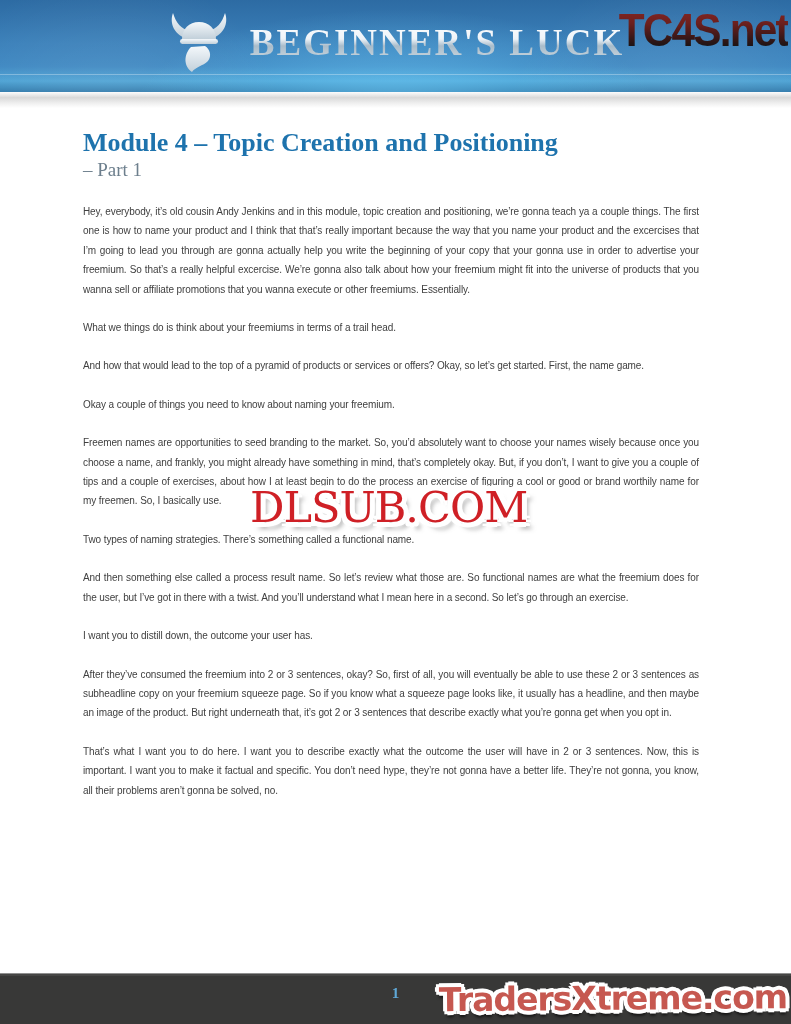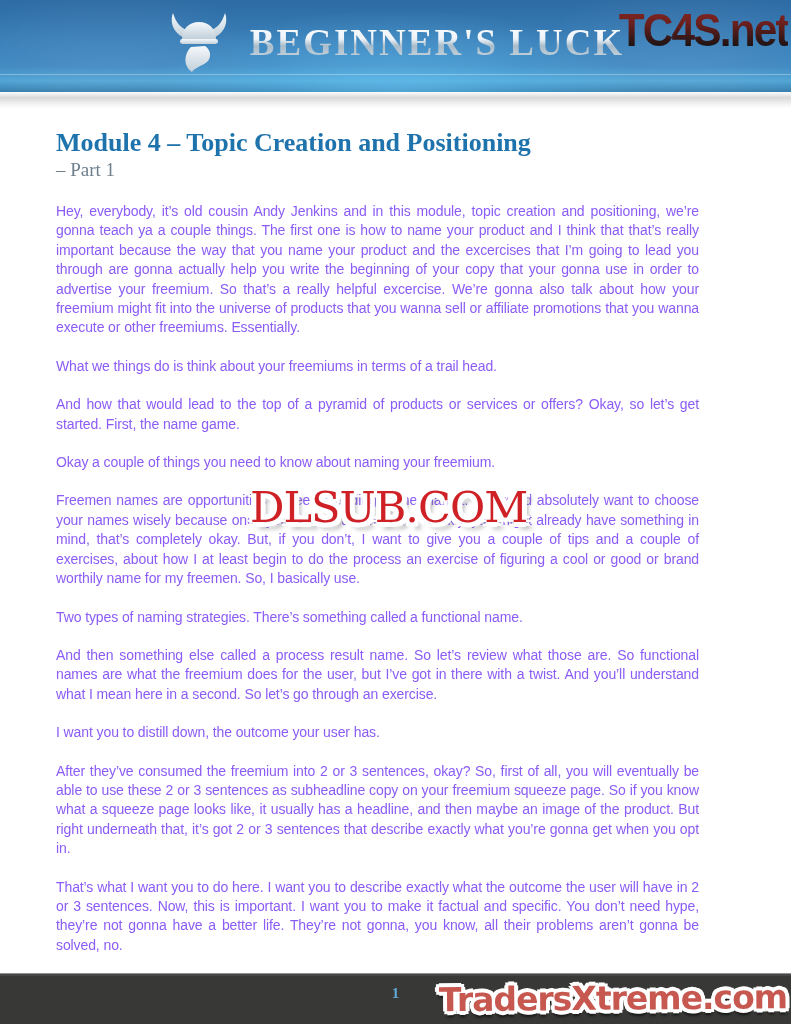--- a/index.html
+++ b/index.html
@@ -75,44 +75,44 @@
 
   .header-band {
     width: 100%;
     height: 16px;
     background: linear-gradient(180deg, #fdfdfd 0%, #d9d9d9 35%, #efefef 70%, #ffffff 100%);
   }
 
   
   .content {
     position: relative;
-    padding: 20px 92px 0 56px;
+    padding: 20px 92px 0 83px;
     color: #6f7072;
   }
   .doc-title {
     font-family: "Liberation Serif", serif;
     font-weight: 700;
     font-size: 26px;
     line-height: 30px;
     color: #1e73ad;
   }
   .doc-subtitle {
     font-family: "Liberation Serif", serif;
     font-weight: 400;
     font-size: 19px;
     line-height: 24px;
     color: #6d7f8d;
     margin-bottom: 20px;
   }
   .paragraphs p {
-    font-size: 14px;
+    font-size: 10px;
     line-height: 19.4px;
     letter-spacing: -0.1px;
     text-align: justify;
-    color: #8b5cf6;
+    color: #404040;
     margin-bottom: 19px;
   }
 
   
   .wm-center {
     position: absolute;
     left: 250px;
     top: 482px;
     z-index: 4;
     font-family: "DejaVu Serif", serif;

